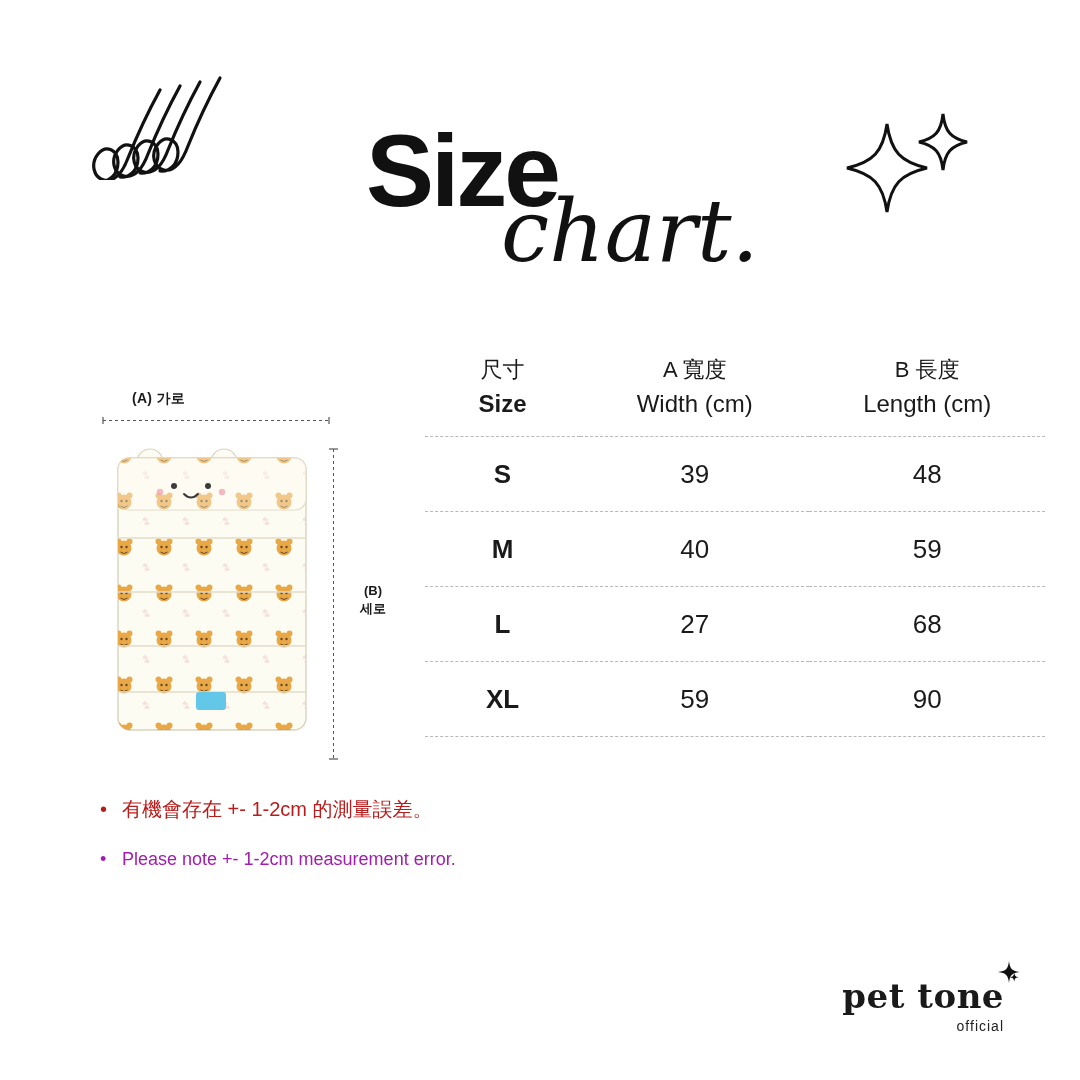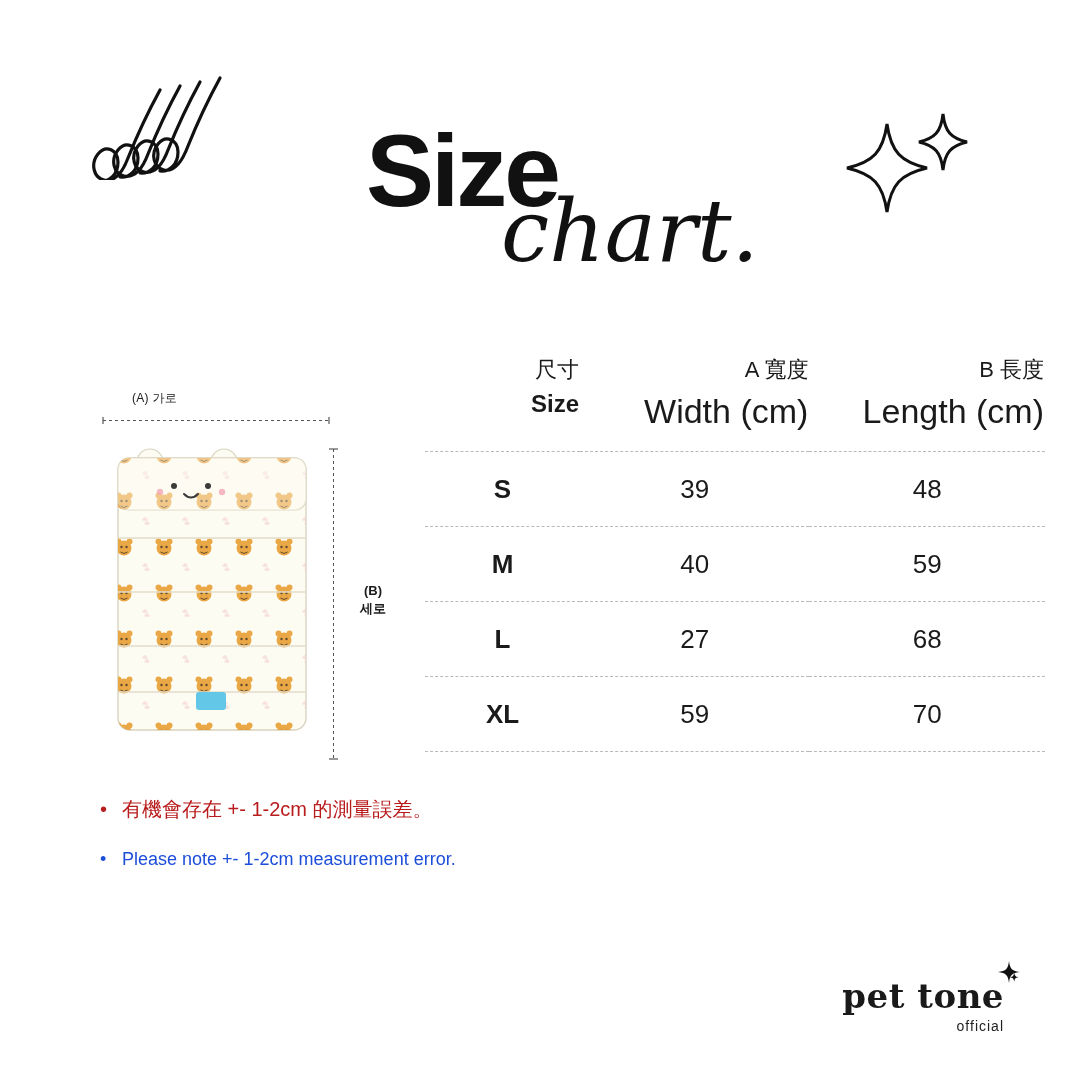--- a/index.html
+++ b/index.html
@@ -67,22 +67,22 @@
     position: absolute;
     left: 70px;
     top: 390px;
     width: 330px;
     height: 400px;
   }
   .label-a {
     position: absolute;
     left: 62px;
     top: 0px;
-    font-size: 12px;
-    font-weight: normal;
+    font-size: 14px;
+    font-weight: bold;
     letter-spacing: .3px;
     white-space: nowrap;
   }
   .dim-line-top {
     position: absolute;
     left: 32px;
     top: 26px;
     width: 228px;
     height: 9px;
   }
@@ -119,30 +119,29 @@
     width: 620px;
   }
   table.size-table {
     width: 100%;
     border-collapse: collapse;
   }
   table.size-table th {
     font-weight: normal;
     padding-bottom: 14px;
     vertical-align: top;
-    text-align: right;
   }
   .th-cn {
     font-size: 22px;
     line-height: 1.5;
     font-weight: normal;
     display: block;
   }
   .th-en {
-    font-size: 34px;
+    font-size: 24px;
     line-height: 1.5;
     display: block;
   }
   .th-en.bold { font-weight: bold; font-size: 24px; }
   .col-size { width: 25%; }
   .col-w { width: 37%; }
   .col-l { width: 38%; }
 
   table.size-table td {
     text-align: center;
@@ -171,21 +170,21 @@
     color: #b91c1c;
   }
   .note-li::before {
     content: "•";
     position: absolute;
     left: 4px;
     top: 0;
   }
   .note-en {
     font-size: 18px;
-    color: #1d4ed8;
+    color: #a21caf;
     margin-bottom: 4px;
   }
   .notes-en-group { margin-top: 22px; }
 
   
   .brand {
     position: absolute;
     right: 76px;
     bottom: 46px;
     text-align: right;
@@ -327,21 +326,21 @@
         <td>59</td>
       </tr>
       <tr>
         <td class="size-cell">L</td>
         <td>27</td>
         <td>68</td>
       </tr>
       <tr>
         <td class="size-cell">XL</td>
         <td>59</td>
-        <td>70</td>
+        <td>90</td>
       </tr>
     </tbody>
   </table>
 </div>
 
 <div class="notes">
   <div class="note-li">有機會存在 +- 1-2cm 的測量誤差。</div>
   <div class="notes-en-group">
     <div class="note-li note-en">Please note +- 1-2cm measurement error.</div>
   </div>

